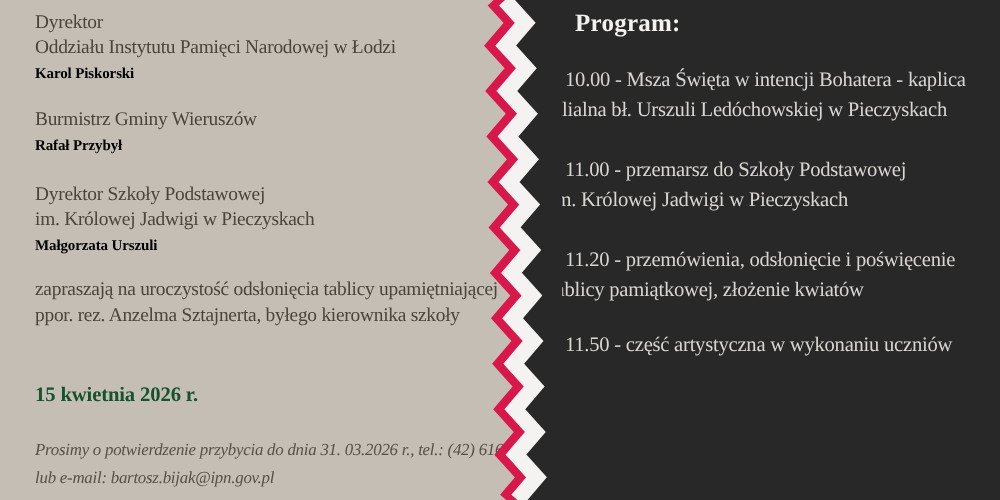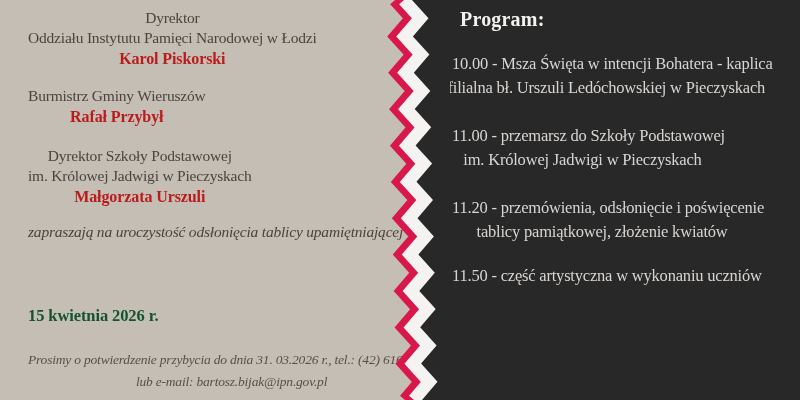--- a/index.html
+++ b/index.html
@@ -2,34 +2,33 @@
 <html><head>
 <meta charset="utf-8">
 <style>
   html,body{margin:0;padding:0;}
   .canvas{
     position:relative;
     width:800px;height:400px;
     overflow:hidden;
     background:#c5beb5;
     font-family:"Liberation Serif","DejaVu Serif",serif;
-    text-align:center;
   }
   
   .left-panel{position:absolute;left:0;top:0;width:395px;height:400px;}
   .lblock{position:absolute;left:28px;white-space:nowrap;}
   .lline{
     font-size:15.5px;line-height:20px;letter-spacing:-0.2px;
     color:#4a443e;
   }
   .lname{
-    font-size:16px;line-height:21px;font-weight:bold;
-    color:#b91c1c;letter-spacing:-0.1px;
+    font-size:12px;line-height:21px;font-weight:bold;
+    color:#000000;letter-spacing:-0.1px;
   }
-  .invit .lline{line-height:21px;font-style:italic;}
+  .invit .lline{line-height:21px;}
   .date-line{
     font-size:16.5px;font-weight:bold;color:#14532d;letter-spacing:-0.1px;
   }
   .rsvp .lline{
     font-style:italic;font-size:13.5px;line-height:22px;color:#55504a;
   }
   
   .dark-bg{position:absolute;left:438px;top:0;width:362px;height:400px;background:#292828;}
   .right-panel{position:absolute;left:0;top:0;width:800px;height:308px;border-radius:19px;}
   .program-title{
@@ -67,20 +66,21 @@
     </div>
 
     <div class="lblock" style="top:146px">
       <div class="lline">Dyrektor  Szkoły Podstawowej</div>
       <div class="lline">im. Królowej Jadwigi w Pieczyskach</div>
       <div class="lname">Małgorzata Urszuli</div>
     </div>
 
     <div class="lblock invit" style="top:221px">
       <div class="lline">zapraszają na uroczystość odsłonięcia tablicy upamiętniającej</div>
+      <div class="lline">ppor. rez. Anzelma Sztajnerta, byłego kierownika szkoły</div>
     </div>
 
     <div class="lblock" style="top:306px">
       <div class="date-line">15 kwietnia 2026 r.</div>
     </div>
 
     <div class="lblock rsvp" style="top:349px">
       <div class="lline">Prosimy o potwierdzenie przybycia do dnia 31. 03.2026 r., tel.: (42) 616 27 49</div>
       <div class="lline">lub e-mail: bartosz.bijak@ipn.gov.pl</div>
     </div>

